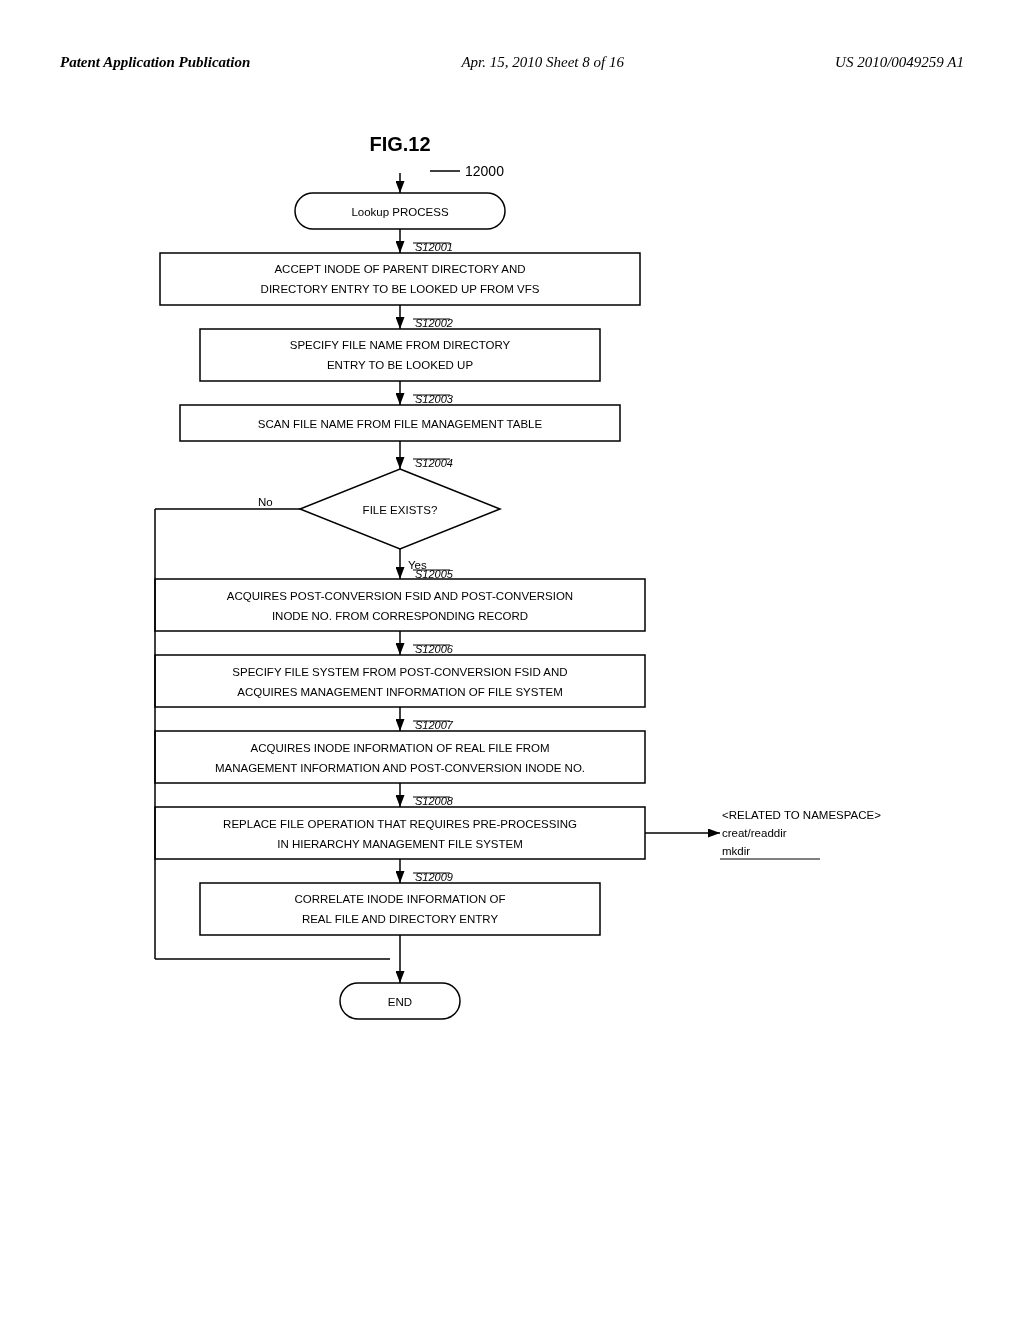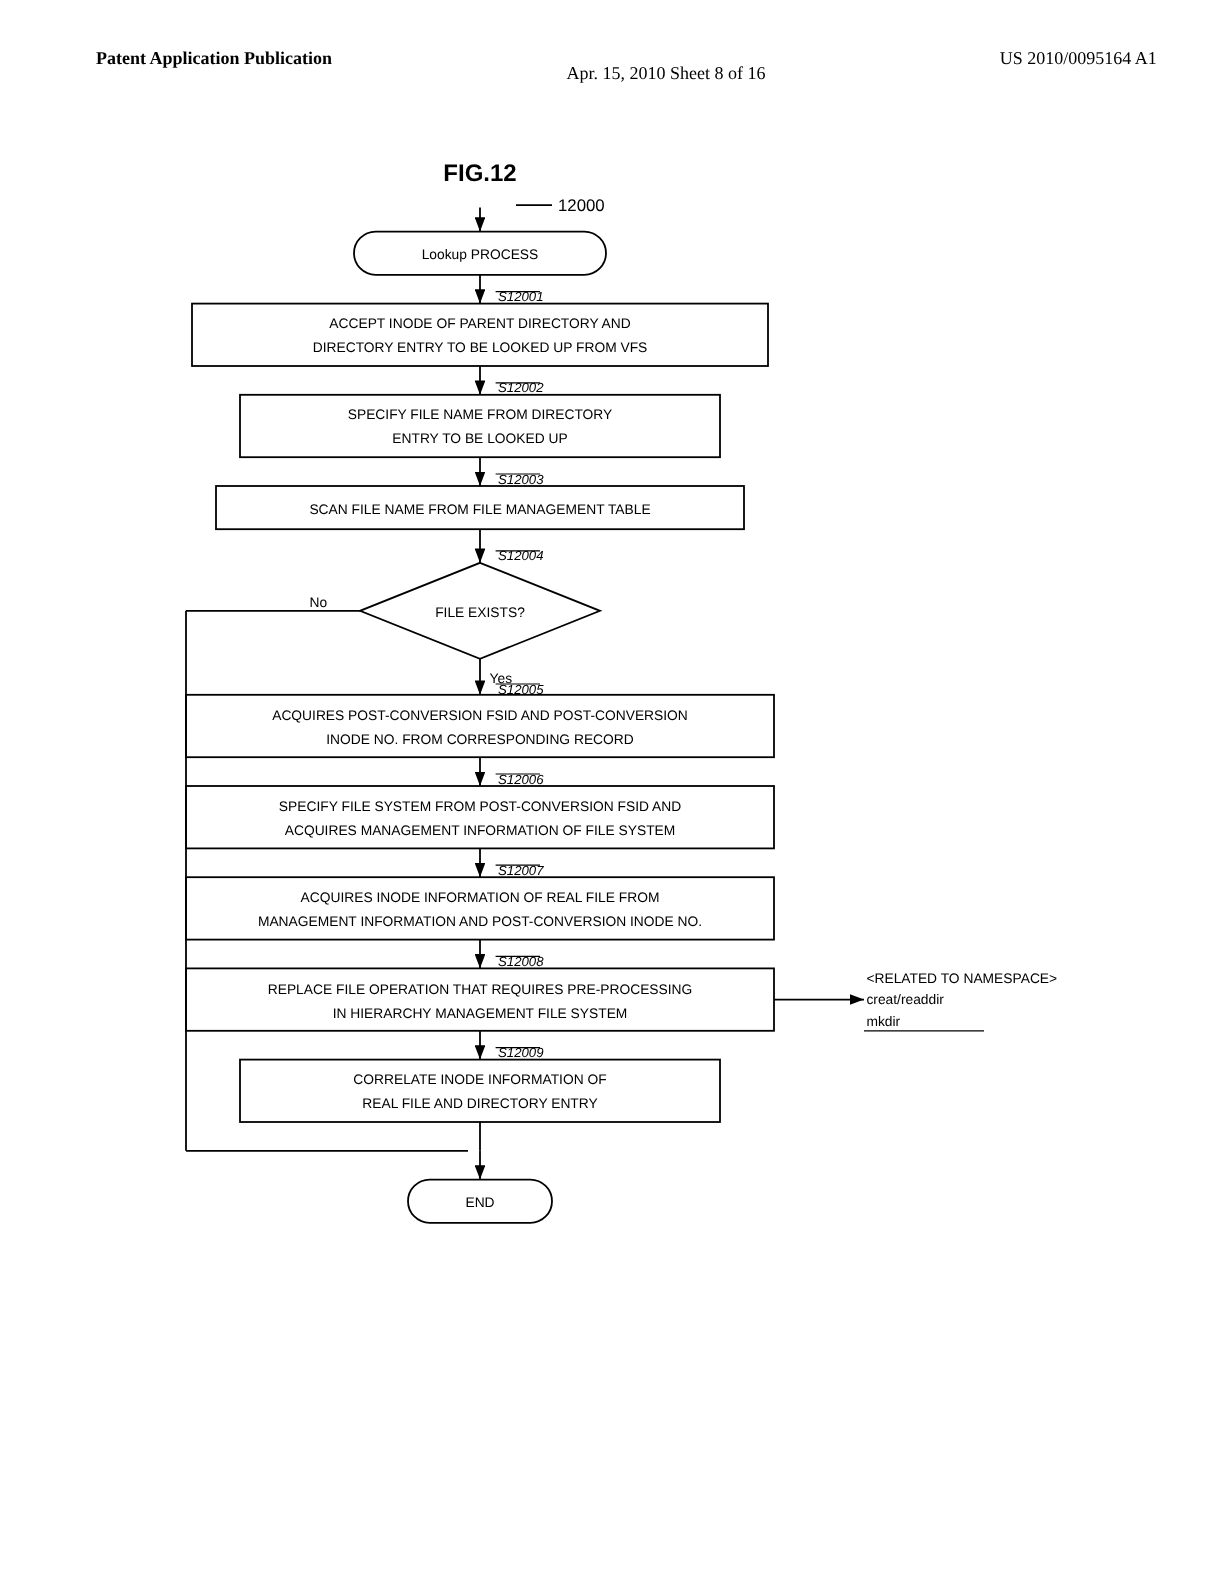--- a/index.html
+++ b/index.html
@@ -8,23 +8,24 @@
       height: 1320px;
       background: #fff;
       font-family: 'Times New Roman', Times, serif;
       overflow: hidden;
       position: relative;
     }
 
     .page-header {
       display: flex;
       justify-content: space-between;
-      align-items: center;
-      padding: 28px 60px 0 80px;
-      font-size: 15px;
+      align-items: flex-end;
+      padding: 28px 60px 0 60px;
+      font-size: 15px;
+      font-style: italic;
     }
 
     .header-left {
       font-weight: bold;
       font-size: 15px;
     }
 
     .header-center {
       font-size: 15px;
       text-align: center;
@@ -51,21 +52,21 @@
     }
 
     
   </style>
 </head>
 <body>
 
 <div class="page-header">
   <span class="header-left">Patent Application Publication</span>
   <span class="header-center">Apr. 15, 2010  Sheet 8 of 16</span>
-  <span class="header-right">US 2010/0095164 A1</span>
+  <span class="header-right">US 2010/0049259 A1</span>
 </div>
 
 <div class="diagram-area">
   <svg viewBox="0 0 1024 1240" xmlns="http://www.w3.org/2000/svg">
 
     <defs>
       <style>
         text { font-family: Arial, sans-serif; font-size: 12px; }
         .label-text { font-size: 11.5px; }
         .step-label { font-size: 11px; font-style: italic; }

